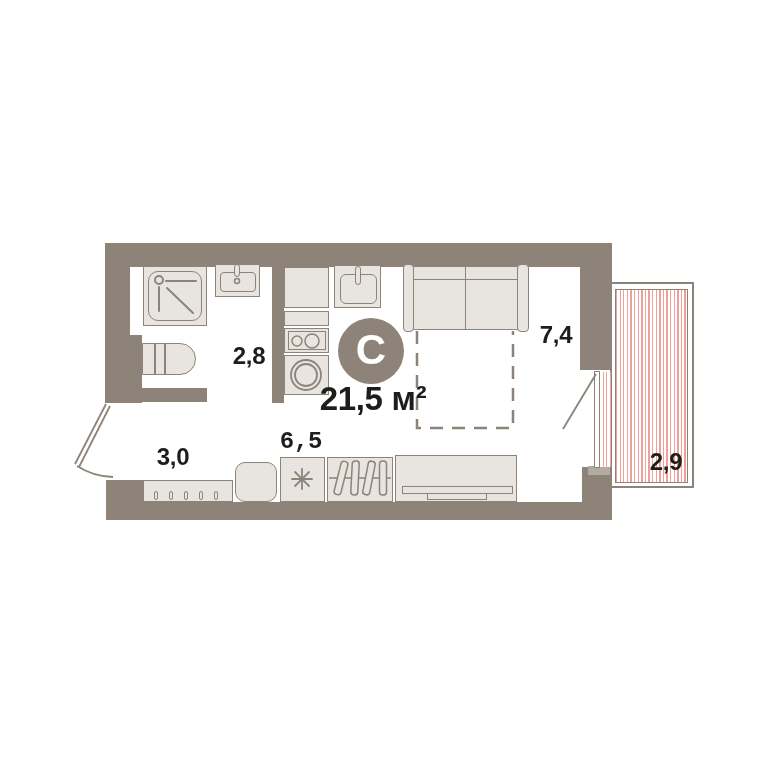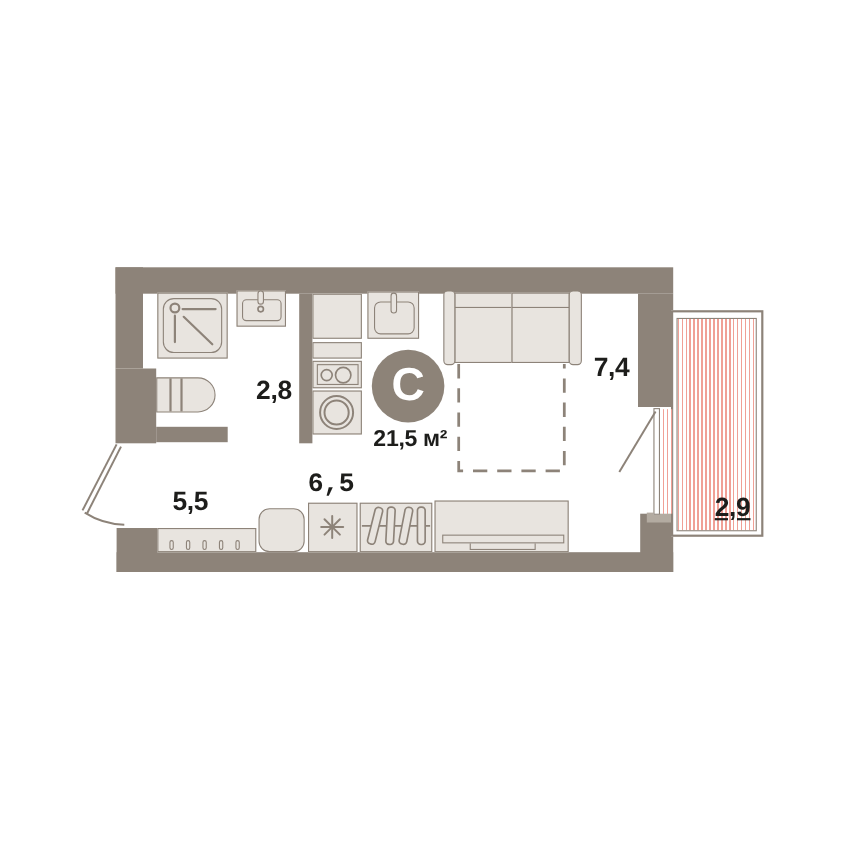--- a/index.html
+++ b/index.html
@@ -3,21 +3,21 @@
 <meta charset="utf-8">
 <style>
   html,body{margin:0;padding:0;background:#ffffff;}
   .canvas{position:relative;width:768px;height:768px;background:#ffffff;overflow:hidden;
           font-family:"Liberation Sans", sans-serif;}
   .wall{position:absolute;background:#8d8379;}
   .fx{position:absolute;background:#e8e4df;border:1.5px solid #8d8379;box-sizing:border-box;}
   .inner{position:absolute;border:1.5px solid #8d8379;box-sizing:border-box;background:transparent;}
   .lbl{position:absolute;transform:translate(-50%,-50%);color:#1d1d1b;font-size:24px;
        font-weight:700;letter-spacing:-0.3px;white-space:nowrap;}
-  .lbl-total{font-size:21px;}
+  .lbl-total{font-size:33px;}
   .badge{position:absolute;left:338px;top:318px;width:66px;height:66px;border-radius:50%;
          background:#8d8378;display:flex;align-items:center;justify-content:center;}
   .badge span{color:#ffffff;font-size:42px;font-weight:700;line-height:1;padding-bottom:2px;}
   .hatch{position:absolute;background:repeating-linear-gradient(90deg,#f0a096 0,#f0a096 1.3px,
          #ffffff 1.3px,#ffffff 3.6px);}
   .overlay{position:absolute;left:0;top:0;pointer-events:none;}
   .hook{position:absolute;width:4px;height:9px;background:#e8e4df;border:1.2px solid #8d8379;
         border-radius:2px;box-sizing:border-box;}
 </style>
 </head>
@@ -125,18 +125,18 @@
 
     <line x1="596" y1="374" x2="563" y2="429" stroke="#8d8379" stroke-width="1.8"></line>
   </svg>
 
   <div class="badge">
     <span>С</span>
   </div>
 
   <div class="lbl lbl-total" style="left:373px;top:399px;">21,5 м²</div>
   <div class="lbl" style="left:249px;top:356px;">2,8</div>
-  <div class="lbl" style="left:173px;top:457px;">5,5</div>
+  <div class="lbl" style="left:173px;top:457px;">3,0</div>
   <div class="lbl" style="left:301px;top:441px;font-family:Liberation Mono, monospace;">6,5</div>
   <div class="lbl" style="left:556px;top:335px;">7,4</div>
-  <div class="lbl" style="left:666px;top:462px;text-decoration:underline;">2,9</div>
+  <div class="lbl" style="left:666px;top:462px;">2,9</div>
 
 </div>
 
 </body></html>

